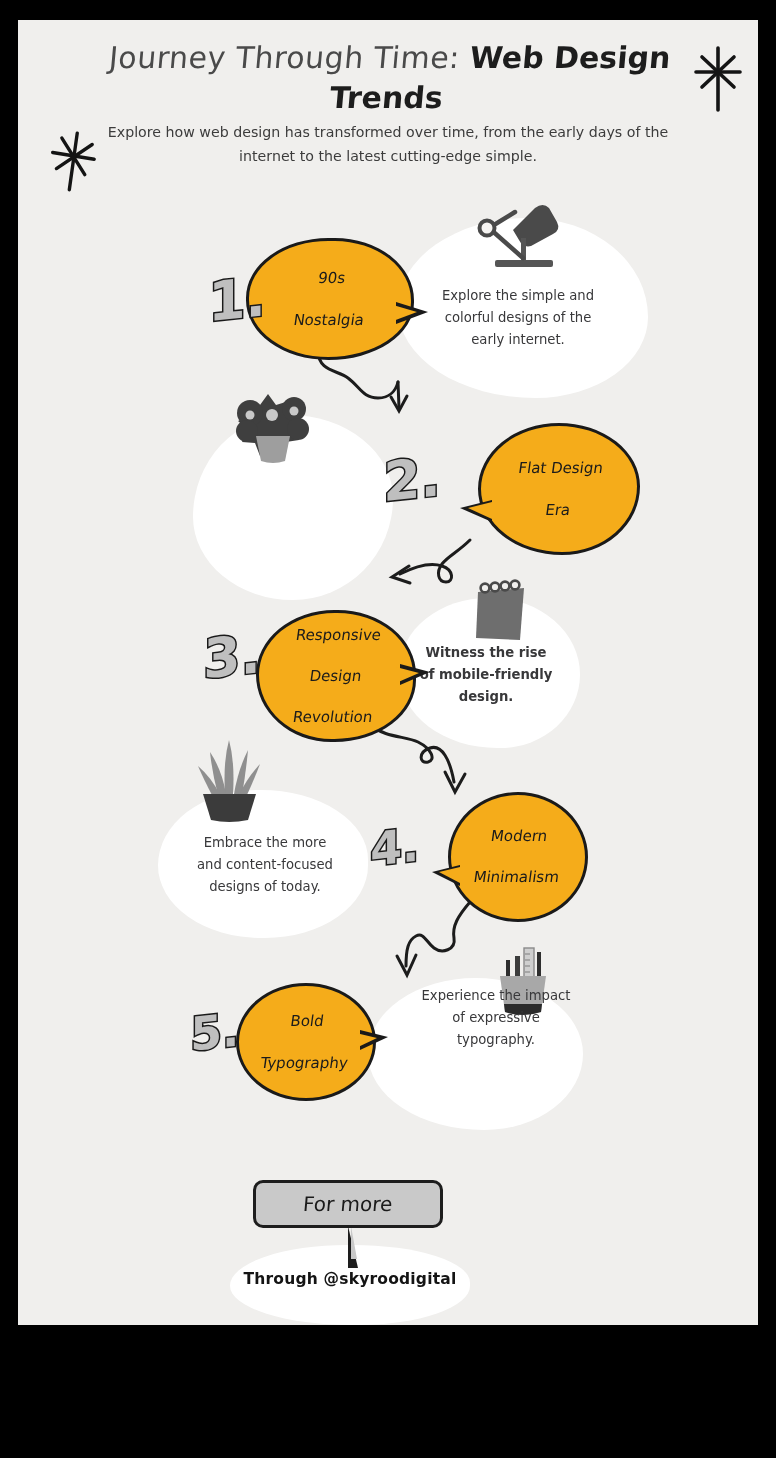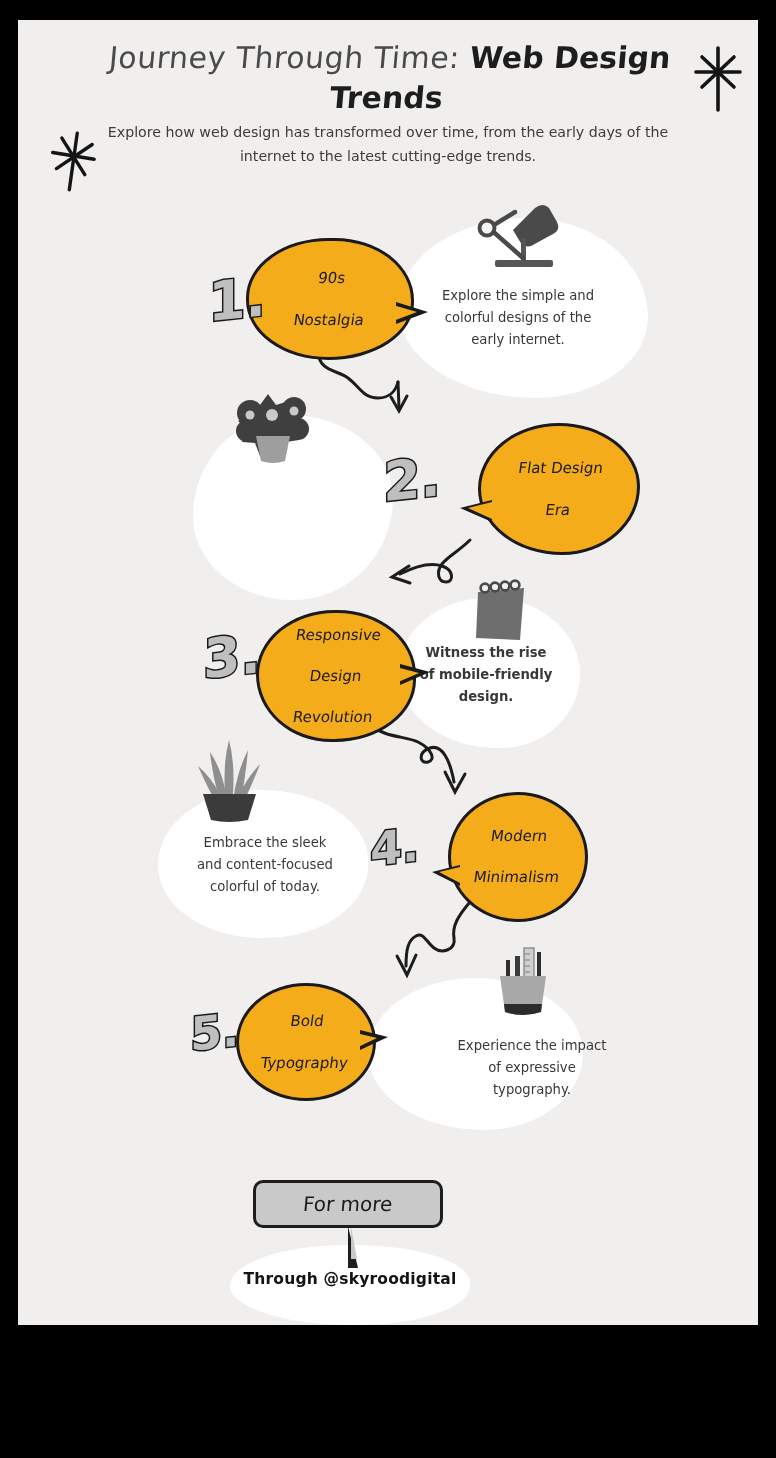--- a/index.html
+++ b/index.html
@@ -126,21 +126,21 @@
 </head>
 <body>
 
 <div id="canvas">
 
   <div id="header">
     <div id="title">
       <span>Journey Through Time:</span>
       <span class="strong">Web Design Trends</span>
     </div>
-    <div id="subtitle">Explore how web design has transformed over time, from the early days of the internet to the latest cutting-edge trends.</div>
+    <div id="subtitle">Explore how web design has transformed over time, from the early days of the internet to the latest cutting-edge simple.</div>
 
     <div class="sparkle" style="left:672px; top:22px;">
       <svg width="56" height="74" viewBox="0 0 56 74">
         <g stroke="#141414" stroke-width="3.6" stroke-linecap="round" fill="none">
           <path d="M28 6 L28 68"></path>
           <path d="M6 30 L50 30"></path>
           <path d="M12 15 L44 45"></path>
           <path d="M44 15 L12 45"></path>
         </g>
       </svg>
@@ -297,21 +297,21 @@
         <path d="M41 8 Q47 30 45 62 L37 62 Q35 30 41 8z"></path>
         <path d="M22 20 Q34 38 38 62 L30 63 Q24 40 22 20z"></path>
         <path d="M60 18 Q50 38 46 62 L54 63 Q58 40 60 18z"></path>
         <path d="M10 34 Q24 46 32 63 L25 65 Q16 48 10 34z"></path>
         <path d="M72 32 Q59 46 51 63 L58 65 Q66 48 72 32z"></path>
       </g>
       <path d="M15 62 L68 62 L60 88 Q41 92 23 88 Z" fill="#3b3b3b"></path>
     </svg>
   </div>
 
-  <div class="blob-text" style="left:172px; top:812px; width:150px;">Embrace the sleek and content-focused colorful of today.</div>
+  <div class="blob-text" style="left:172px; top:812px; width:150px;">Embrace the more and content-focused designs of today.</div>
 
   <div class="bubble" style="left:430px; top:772px; width:140px; height:130px;
               border-radius:50% 50% 50% 50% / 50% 50% 50% 50%;">
     <span style="font-size:13.8px; line-height:20px;">
       <span>Modern</span><br>
       <span>Minimalism</span>
     </span>
   </div>
   <div class="tail" style="left:414px; top:845px;
               border-top:7px solid transparent;
@@ -339,21 +339,21 @@
         </g>
         <rect x="47" y="10" width="4" height="32" fill="#2e2e2e"></rect>
         <rect x="25" y="14" width="5" height="28" fill="#3c3c3c"></rect>
         <rect x="16" y="18" width="4" height="24" fill="#2e2e2e"></rect>
       </g>
       <path d="M10 34 L56 34 L51 70 Q33 76 15 70 Z" fill="#a8a8a8"></path>
       <path d="M14 62 L52 62 L51 70 Q33 76 15 70 Z" fill="#2b2b2b"></path>
     </svg>
   </div>
 
-  <div class="blob-text" style="left:398px; top:1015px; width:160px;margin-left:36px;">Experience the impact of expressive typography.</div>
+  <div class="blob-text" style="left:398px; top:965px; width:160px;">Experience the impact of expressive typography.</div>
 
   <div class="bubble" style="left:218px; top:963px; width:140px; height:118px;
               border-radius:50% 50% 50% 50% / 50% 50% 50% 50%;">
     <span style="font-size:14.5px; line-height:21px;">
       <span>Bold</span><br>
       <span>Typography</span>
     </span>
   </div>
   <div class="tail" style="left:342px; top:1010px;
               border-top:7px solid transparent;

